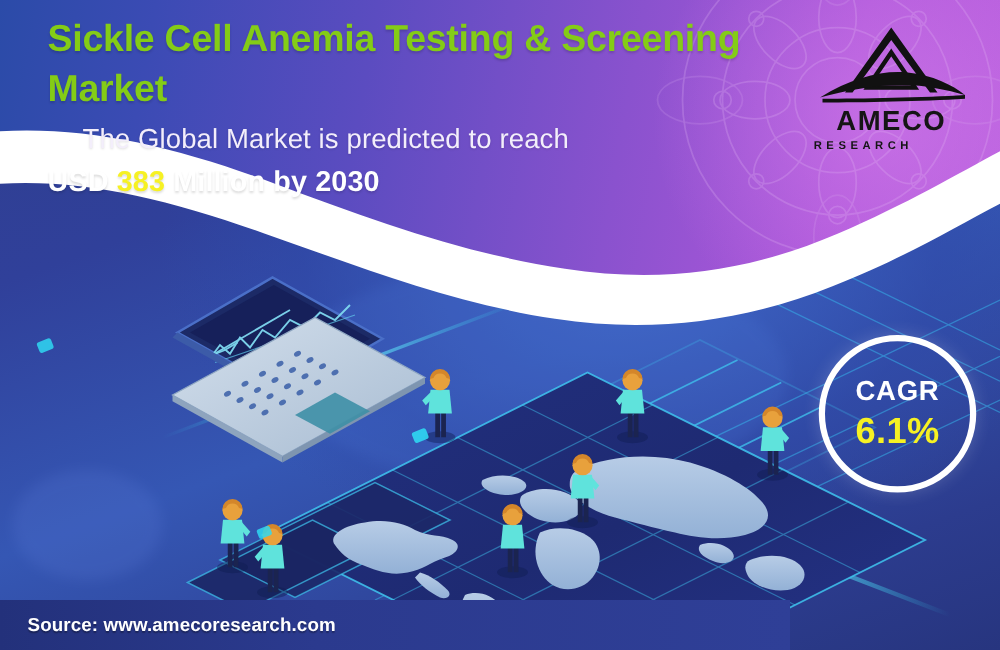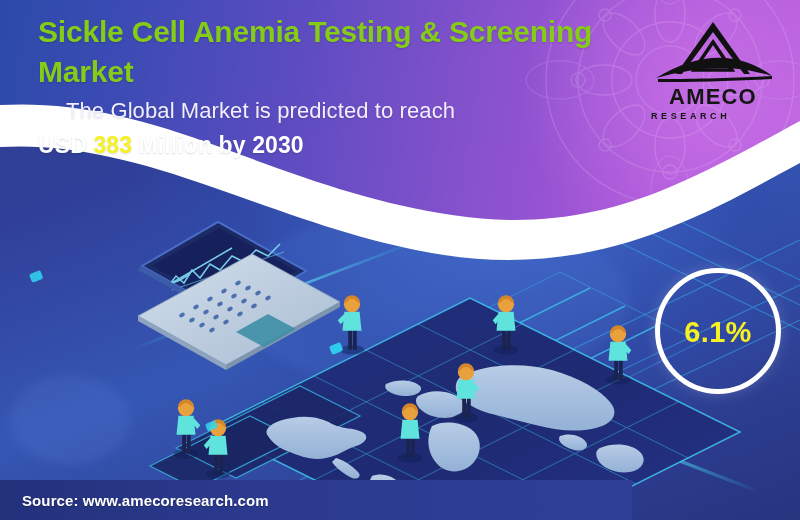--- a/index.html
+++ b/index.html
@@ -419,20 +419,21 @@
       <path d="M 8 60 C 34 44, 58 38, 78 40 C 98 42, 114 50, 124 58
                C 110 54, 92 50, 74 50 C 50 50, 26 55, 8 60 Z" fill="#111111"></path>
       <path d="M 8 60 L 124 58 L 124 62 L 8 64 Z" fill="#111111" opacity="0"></path>
       <path d="M 10 61 C 40 61, 92 60, 124 58 L 124 61 C 90 63, 42 64, 10 64 Z" fill="#111111"></path>
     </svg>
     <div class="logo-name">AMECO</div>
     <div class="logo-sub">RESEARCH</div>
   </div>
 
   <div class="cagr">
+    <div class="cagr-label">CAGR</div>
     <div class="cagr-value">6.1%</div>
   </div>
 
   <div class="footer">
     <div class="footer-text">Source: www.amecoresearch.com</div>
   </div>
 
 </div>
 
 </body></html>

